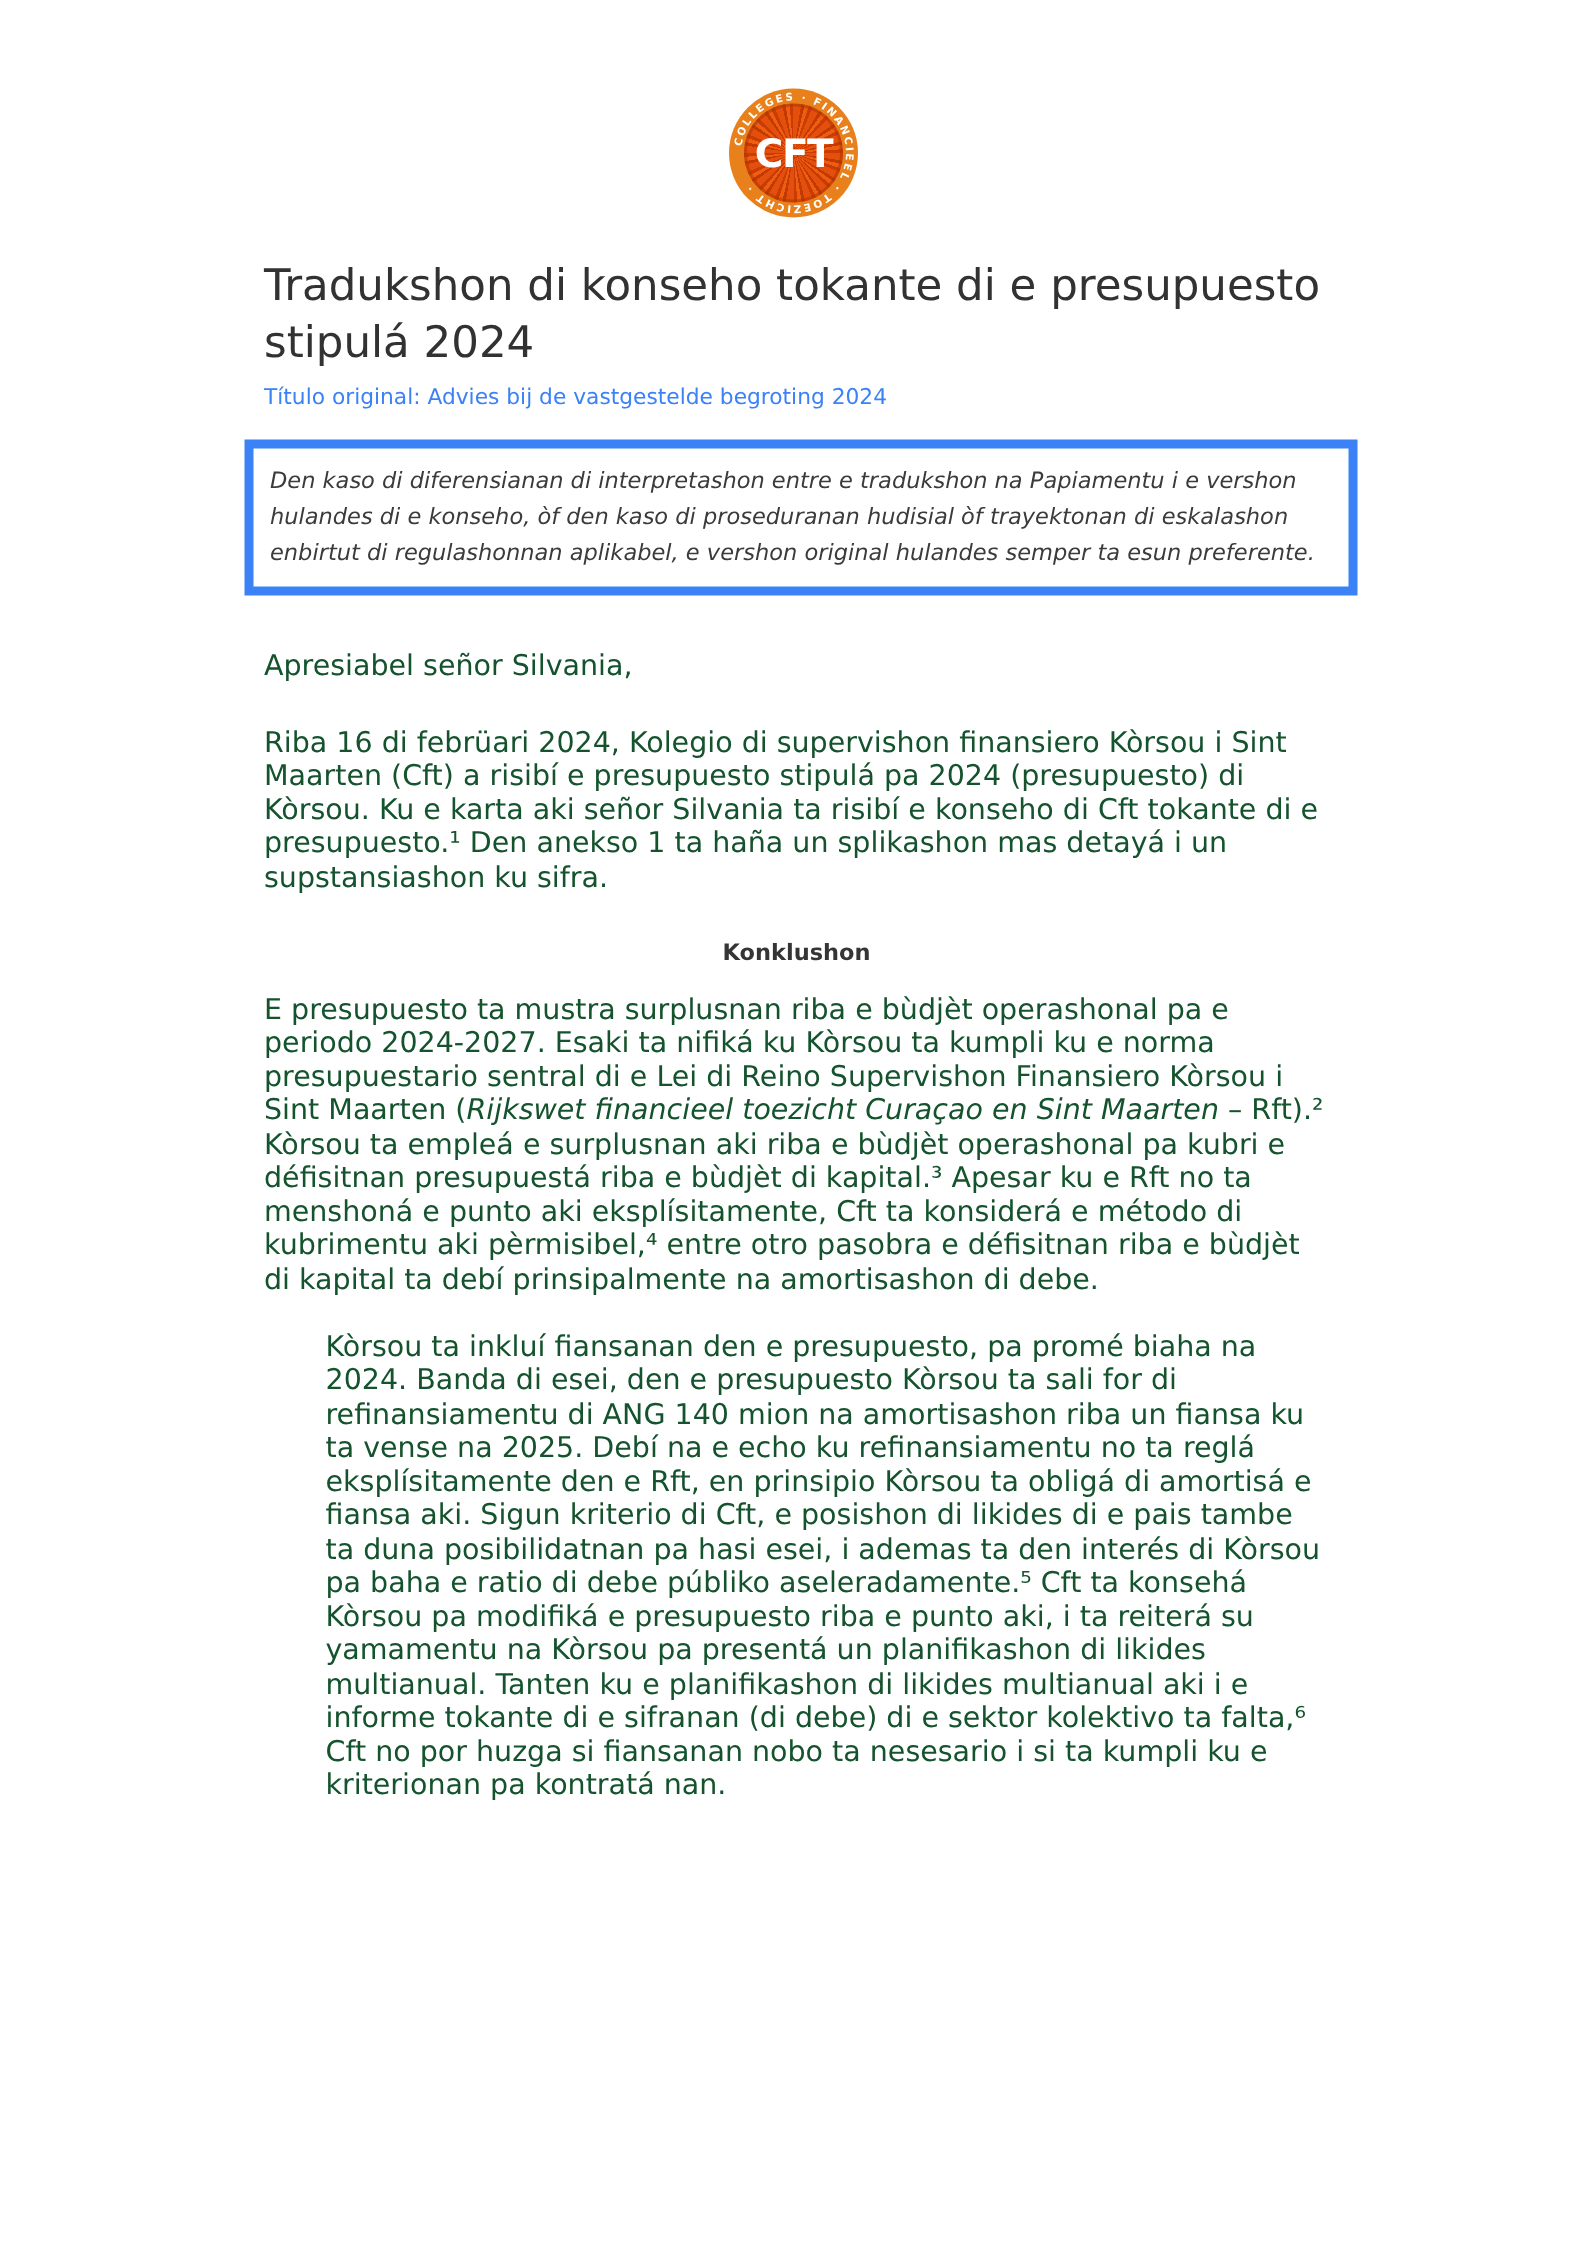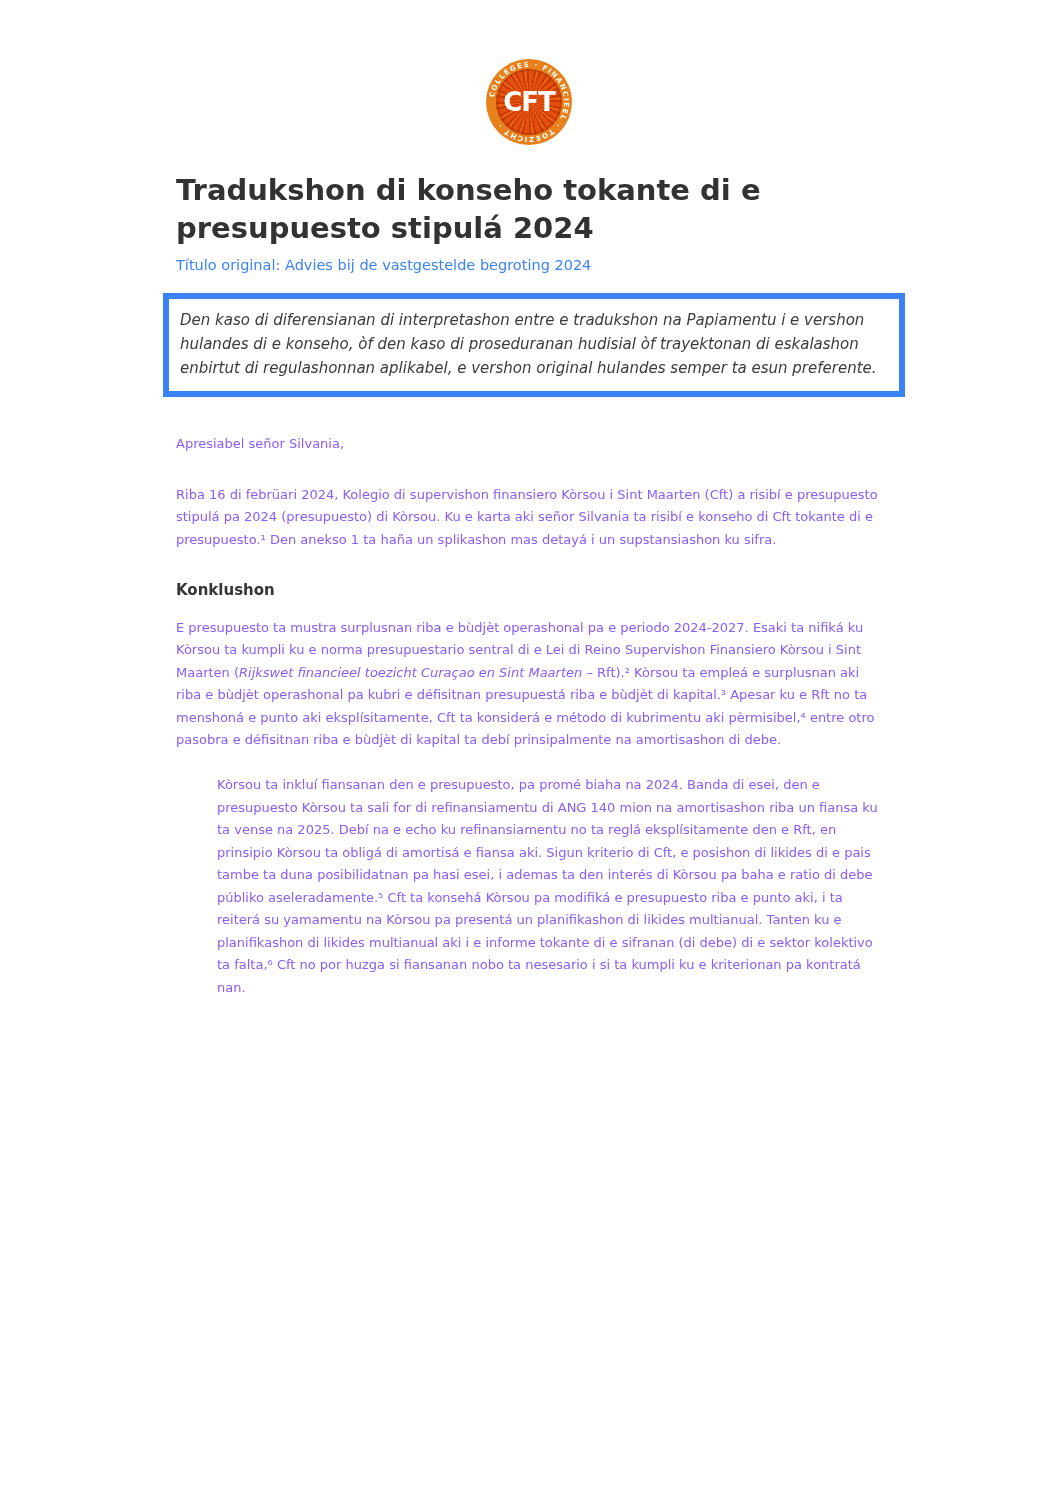--- a/index.html
+++ b/index.html
@@ -52,53 +52,54 @@
   }
   
   .content {
     margin-left: 176px;
     width: 710px;
   }
   .doc-title {
     margin: 26px 0 0 0;
     font-size: 29px;
     line-height: 38px;
-    font-weight: 700;
+    font-weight: 400;
     color: #323232;
   }
   .doc-subtitle {
     margin-top: 9px;
     font-size: 14.5px;
     line-height: 19px;
     color: #3b82f6;
   }
   .disclaimer-box {
     box-sizing: content-box;
     width: 708px;
     margin: 18px 0 0 -13px;
     border: 6px solid #3b82f6;
     padding: 9px 11px 11px 11px;
     font-style: italic;
     font-size: 15px;
     line-height: 24px;
     color: #3b3b3b;
   }
   .body-text {
-    font-size: 13px;
+    font-size: 19px;
     line-height: 22.5px;
-    color: #8b5cf6;
+    color: #14532d;
   }
   .salutation { margin-top: 36px; }
   .para-intro { margin-top: 28px; }
   .section-heading {
     margin-top: 28px;
     font-size: 15px;
     line-height: 22.5px;
     font-weight: bold;
     color: #353535;
+    text-align: center;
   }
   .para-conclusion-1 { margin-top: 0; }
   .para-conclusion-2 { margin-top: 22.5px; margin-left: 41px; }
   .italic-run { font-style: italic; }
 </style>
 </head>
 <body>
 
 <div class="page">
 

